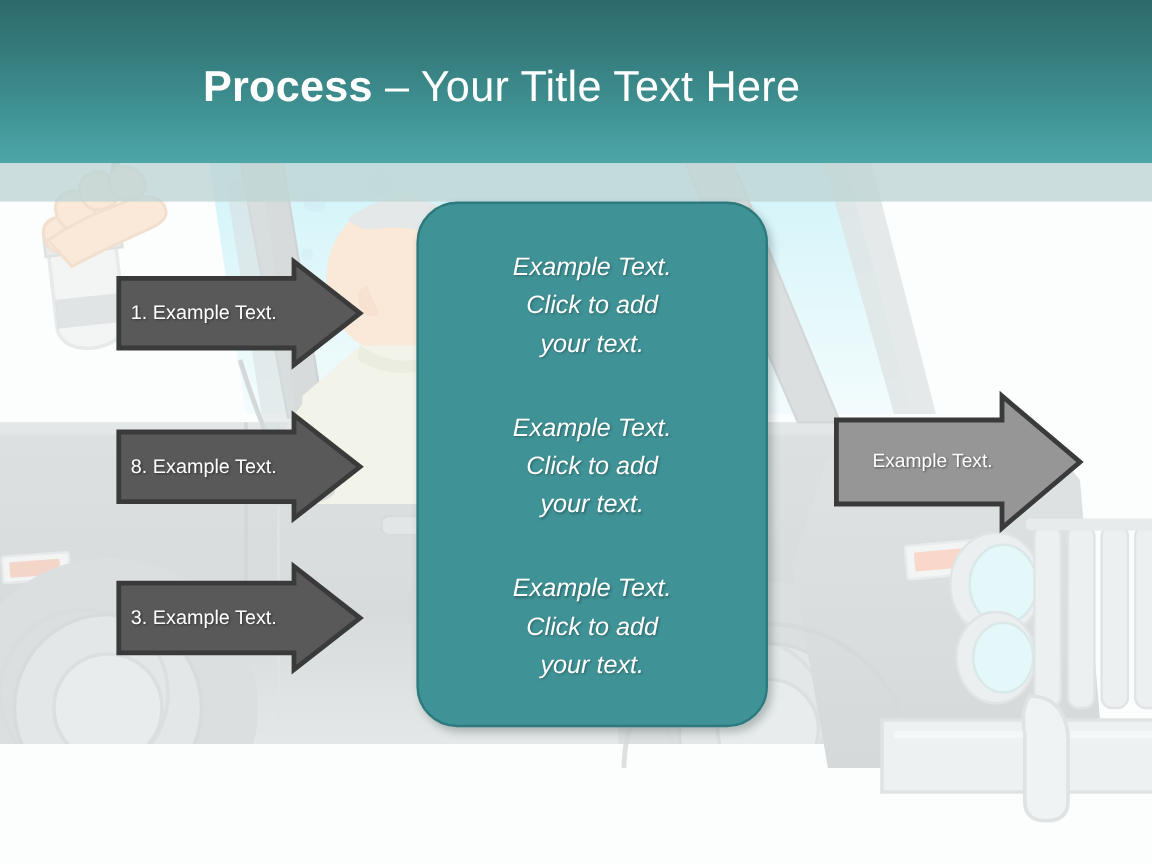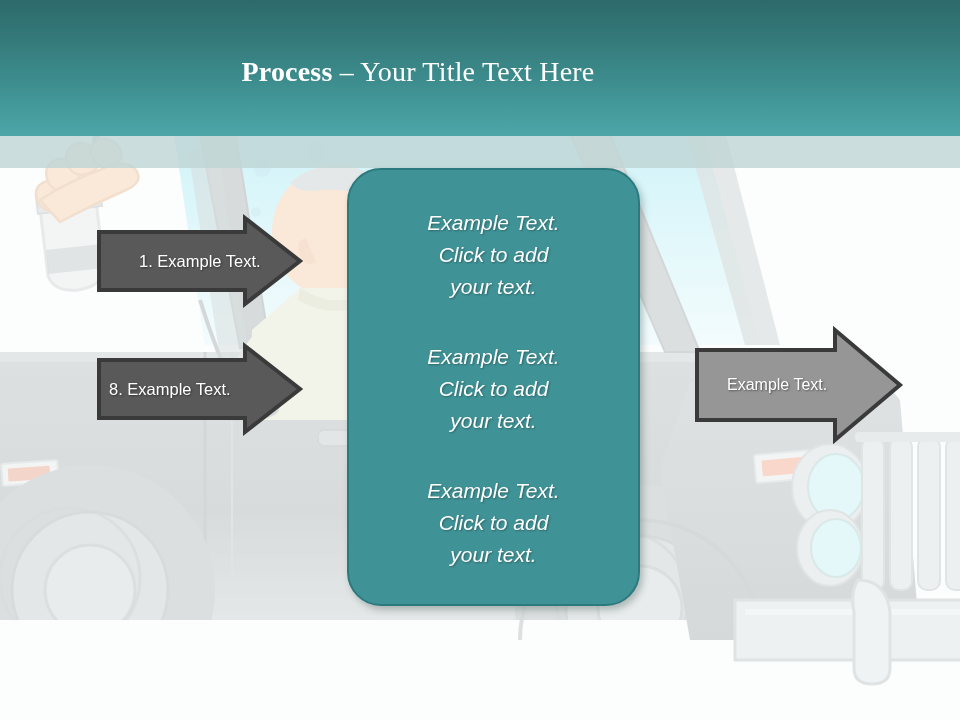--- a/index.html
+++ b/index.html
@@ -53,25 +53,24 @@
     opacity: 0.82;
   }
   .slide-title {
     position: absolute;
     left: 0;
     top: 52px;
     width: 836px;
     text-align: center;
     z-index: 6;
     color: #ffffff;
-    font-size: 28px;
+    font-size: 36px;
     line-height: 40px;
     letter-spacing: 0.2px;
     white-space: nowrap;
-    font-family: Liberation Serif, serif;
   }
   .slide-title .t-bold {
     font-weight: bold;
   }
   .slide-title .t-rest {
     font-weight: normal;
   }
 
   
   .arrow {
@@ -91,21 +90,21 @@
     position: relative;
     z-index: 2;
     color: #ffffff;
     font-size: 16.5px;
     line-height: 20px;
     white-space: nowrap;
     text-shadow: 1px 1px 2px rgba(0,0,0,0.45);
     pointer-events: none;
   }
 
-  .arrow-left-1 { left: 97px;  top: 216px; width: 205px; height: 90px; padding-left: 30px; }
+  .arrow-left-1 { left: 97px;  top: 216px; width: 205px; height: 90px; }
   .arrow-left-2 { left: 97px;  top: 344px; width: 205px; height: 90px; }
   .arrow-left-3 { left: 97px;  top: 470px; width: 205px; height: 90px; }
   .arrow-left-1 .arrow-label,
   .arrow-left-2 .arrow-label,
   .arrow-left-3 .arrow-label {
     padding-left: 12px;
   }
 
   .arrow-right-1 { left: 695px; top: 328px; width: 207px; height: 114px; }
   .arrow-right-1 .arrow-label {
@@ -304,20 +303,26 @@
     <span class="arrow-label">1. Example Text.</span>
   </div>
 
   <div class="arrow arrow-left-2">
     <svg viewBox="0 0 205 90" width="205" height="90" preserveAspectRatio="none">
       <path d="M2 16 L148 16 L148 2 L203 45 L148 88 L148 74 L2 74 Z" fill="#595959" stroke="#3a3a3a" stroke-width="4" stroke-linejoin="miter"></path>
     </svg>
     <span class="arrow-label">8. Example Text.</span>
   </div>
 
+  <div class="arrow arrow-left-3">
+    <svg viewBox="0 0 205 90" width="205" height="90" preserveAspectRatio="none">
+      <path d="M2 16 L148 16 L148 2 L203 45 L148 88 L148 74 L2 74 Z" fill="#595959" stroke="#3a3a3a" stroke-width="4" stroke-linejoin="miter"></path>
+    </svg>
+    <span class="arrow-label">3. Example Text.</span>
+  </div>
 
   <div class="center-panel">
     <div class="panel-block">Example Text.
 Click  to add
 your text.</div>
     <div class="panel-block">Example Text.
 Click  to add
 your text.</div>
     <div class="panel-block">Example Text.
 Click  to add

